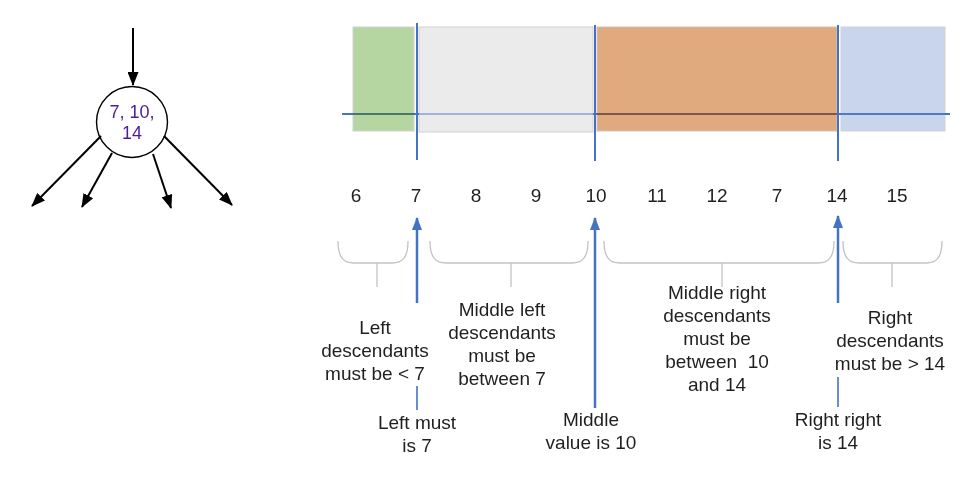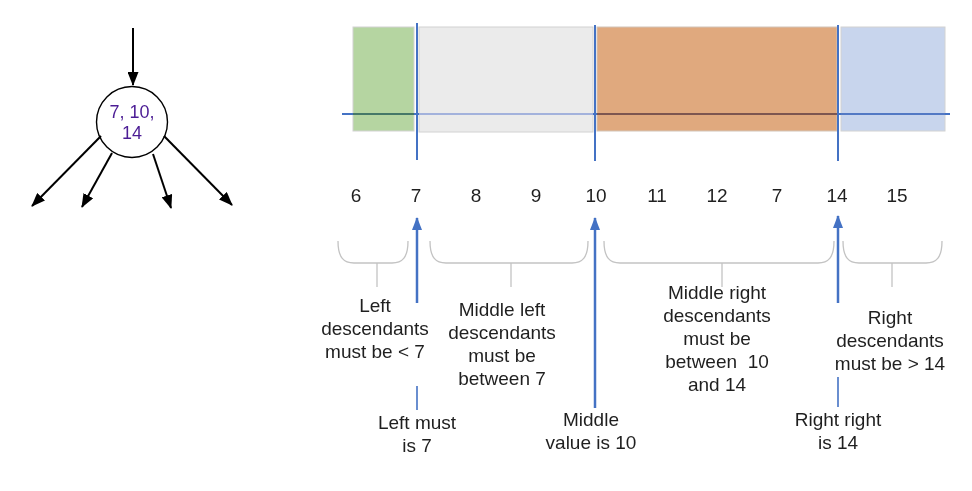--- a/index.html
+++ b/index.html
@@ -105,21 +105,21 @@
   <span class="num txt" style="left:396px">7</span>
   <span class="num txt" style="left:456px">8</span>
   <span class="num txt" style="left:516px">9</span>
   <span class="num txt" style="left:576px">10</span>
   <span class="num txt" style="left:637px">11</span>
   <span class="num txt" style="left:697px">12</span>
   <span class="num txt" style="left:757px">7</span>
   <span class="num txt" style="left:817px">14</span>
   <span class="num txt" style="left:877px">15</span>
 
-  <div class="lbl txt" style="left:295px;top:294px;width:160px">
+  <div class="lbl txt" style="left:295px;top:316px;width:160px">
     <span>Left</span>
     <span>descendants</span>
     <span>must be &lt; 7</span>
   </div>
 
   <div class="lbl txt" style="left:422px;top:298px;width:160px">
     <span>Middle left</span>
     <span>descendants</span>
     <span>must be</span>
     <span>between 7</span>

